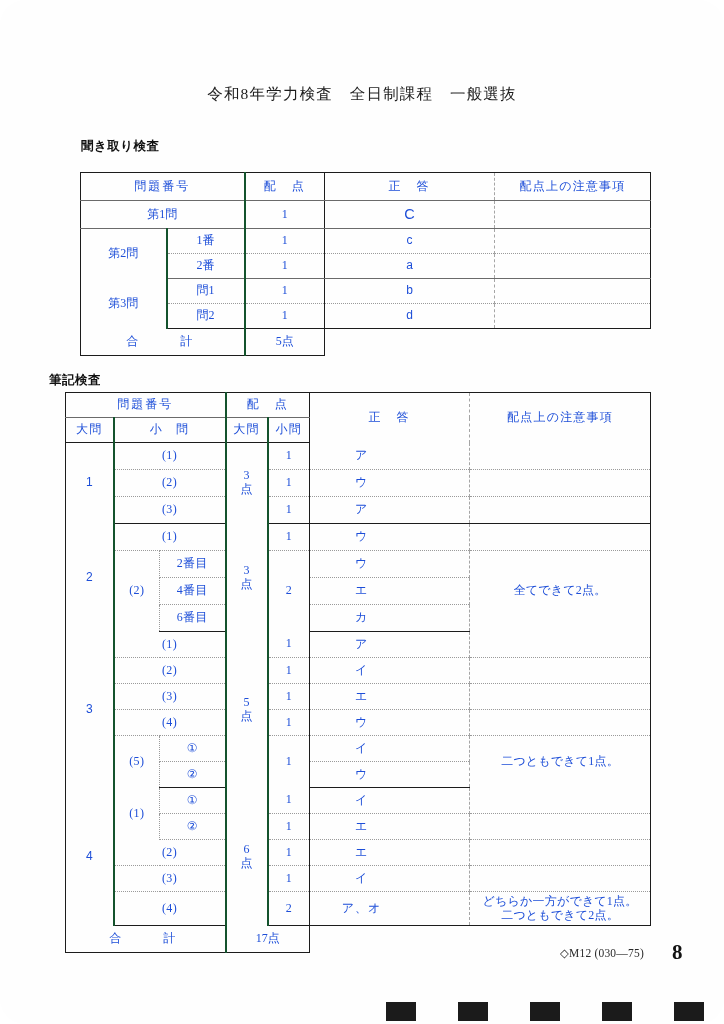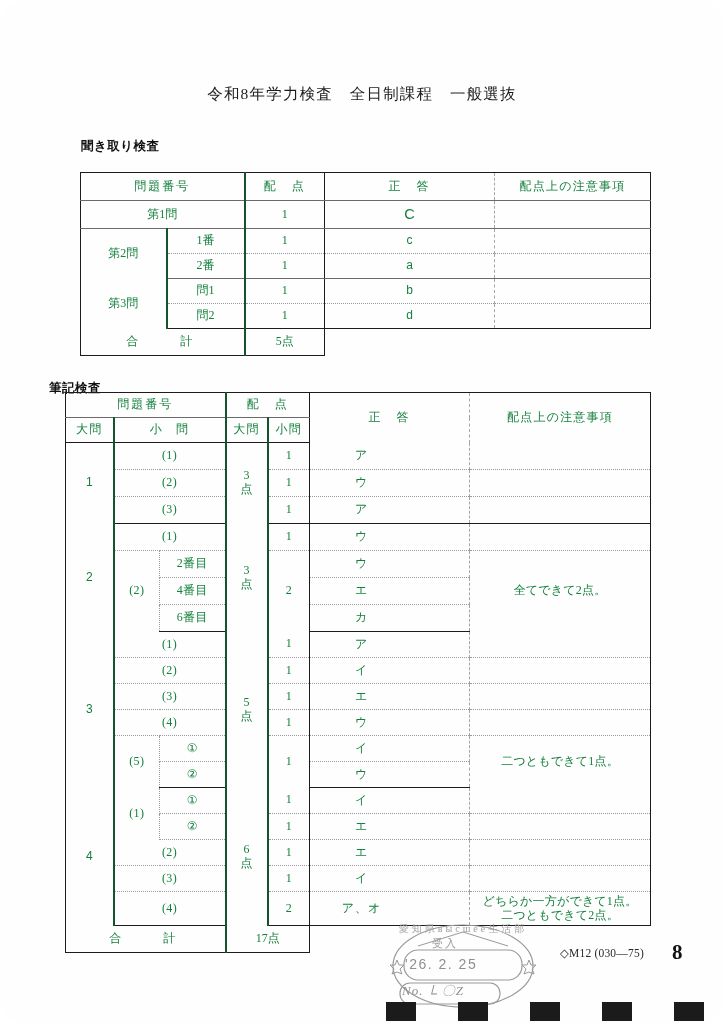--- a/index.html
+++ b/index.html
@@ -49,29 +49,29 @@
 
   
   .section-caption {
     position: absolute;
     font-size: 12.5px;
     font-weight: bold;
     letter-spacing: .5px;
     color: #111;
   }
   #cap-listening { left: 49px; top: 138px; padding-left: 32px; }
-  #cap-written   { left: 49px; top: 380px; }
+  #cap-written   { left: 49px; top: 372px; }
 
   
   table.ex {
     position: absolute;
     border-collapse: collapse;
     table-layout: fixed;
     font-size: 12px;
-    color: #15803d;
+    color: #1d4ed8;
     background: transparent;
   }
   table.ex td, table.ex th {
     padding: 0;
     margin: 0;
     text-align: center;
     vertical-align: middle;
     font-weight: normal;
     font-size: 12px;
     line-height: 1.15;
@@ -473,36 +473,20 @@
 
       <tr style="height:27px">
         <td class="bl-s bb-s total-lbl" colspan="3">合　　計</td>
         <td class="bl-t bb-s br-s" colspan="2">17点</td>
         <td></td>
         <td></td>
       </tr>
     </tbody>
   </table>
 
-  <div class="stamp">
-    <svg width="170" height="88" viewBox="0 0 170 88" fill="none" stroke="#9a9a9a" stroke-width="1.2">
-      <ellipse cx="85" cy="44" rx="70" ry="41"></ellipse>
-      <rect x="26" y="28" width="118" height="30" rx="14"></rect>
-      <rect x="22" y="61" width="100" height="21" rx="10"></rect>
-      <path d="M40 24 L85 10 L130 24" stroke-width="1"></path>
-      <g stroke-width="1">
-        <path d="M14 52 l5 -2 l5 2 l-2 -5 l4 -4 l-5 0 l-2 -5 l-2 5 l-5 0 l4 4 z"></path>
-        <path d="M146 52 l5 -2 l5 2 l-2 -5 l4 -4 l-5 0 l-2 -5 l-2 5 l-5 0 l4 4 z"></path>
-      </g>
-    </svg>
-    <div class="stamp-arc">愛知県высшее生活部</div>
-    <div class="stamp-top">受入</div>
-    <div class="stamp-date">'26. 2. 25</div>
-    <div class="stamp-no">No. ㇄〇Ζ</div>
-  </div>
 
   <div class="code-mark">◇M12 (030—75)</div>
   <div class="page-no">8</div>
 
   <div class="reg-marks">
     <div class="reg-mark" style="left:0px"></div>
     <div class="reg-mark" style="left:72px"></div>
     <div class="reg-mark" style="left:144px"></div>
     <div class="reg-mark" style="left:216px"></div>
     <div class="reg-mark" style="left:288px"></div>

